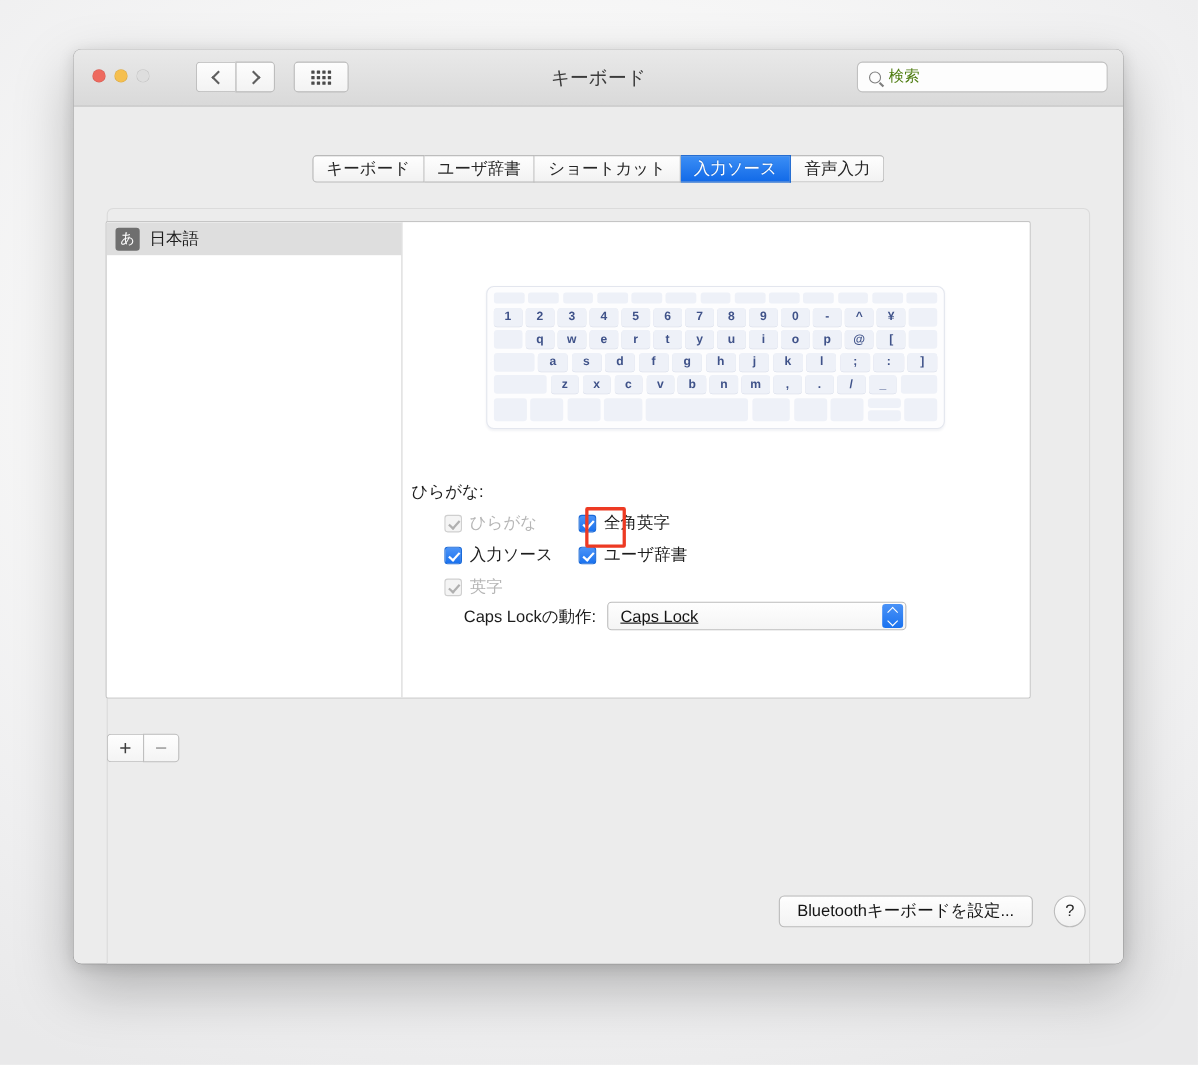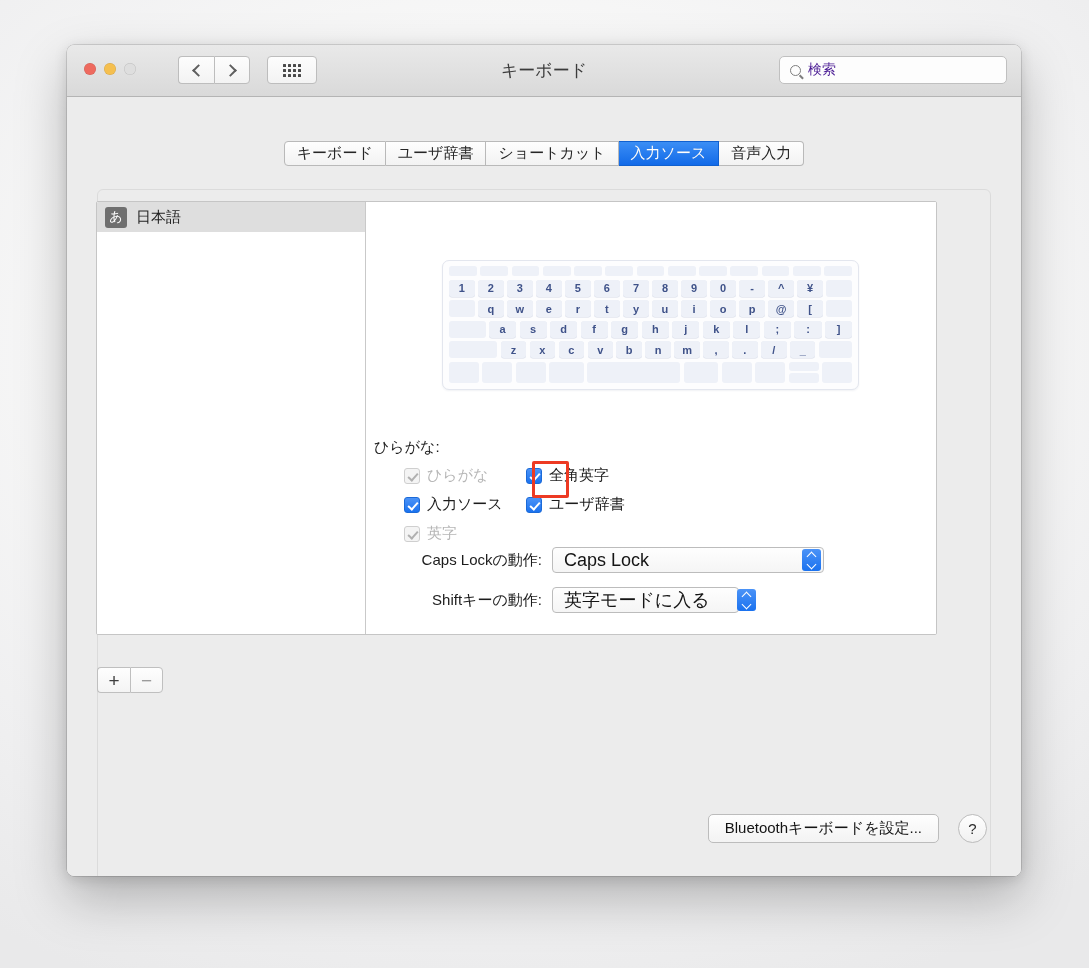--- a/index.html
+++ b/index.html
@@ -97,21 +97,21 @@
     flex: none;
   }
   #search-field .mag::after {
     content: "";
     position: absolute;
     right: -4px; bottom: -3px;
     width: 5px; height: 1.6px;
     background: #7e7e7e;
     transform: rotate(45deg);
   }
-  #search-placeholder { margin-left: 7px; font-size: 14px; color: #4c1d95; }
+  #search-placeholder { margin-left: 7px; font-size: 14px; color: #4d7c0f; }
 
   
   #winbody {
     position: relative;
     height: 779px;
     background: #ececec;
     padding: 0;
   }
 
   
@@ -280,24 +280,25 @@
     display: flex; align-items: center;
   }
   .poplabel { font-size: 15px; color: #1c1c1c; text-align: right; white-space: nowrap; }
   .popup {
     height: 26px;
     background: linear-gradient(to bottom, #fefefe, #f5f5f5);
     border: 1px solid #bcbcbc;
     border-radius: 4px;
     display: flex; align-items: center;
     padding-left: 11px;
-    font-size: 18px;
+    font-size: 15px;
     color: #141414;
     position: relative;
     white-space: nowrap;
+    text-decoration: underline;
   }
   .popup .arrows {
     position: absolute;
     right: 2px; top: 1px;
     width: 19px; height: 22px;
     background: linear-gradient(to bottom, #4b93f7, #1a72ef);
     border-radius: 3px;
     display: flex; flex-direction: column; align-items: center; justify-content: center;
     gap: 3px;
   }
@@ -578,30 +579,20 @@
           <span class="poplabel">Caps Lockの動作:</span>
           <div class="popup">
             <span>Caps Lock</span>
             <span class="arrows">
               <span class="up"></span>
                 <span class="dn"></span>
             </span>
           </div>
         </div>
 
-        <div class="poprow" id="row-shift">
-          <span class="poplabel">Shiftキーの動作:</span>
-          <div class="popup">
-            <span>英字モードに入る</span>
-            <span class="arrows">
-              <span class="up"></span>
-                <span class="dn"></span>
-            </span>
-          </div>
-        </div>
 
       </div>
     </div>
 
     <div id="pmgroup">
       <div class="pmbtn" id="pm-add">+</div>
       <div class="pmbtn" id="pm-rem">−</div>
     </div>
 
 

